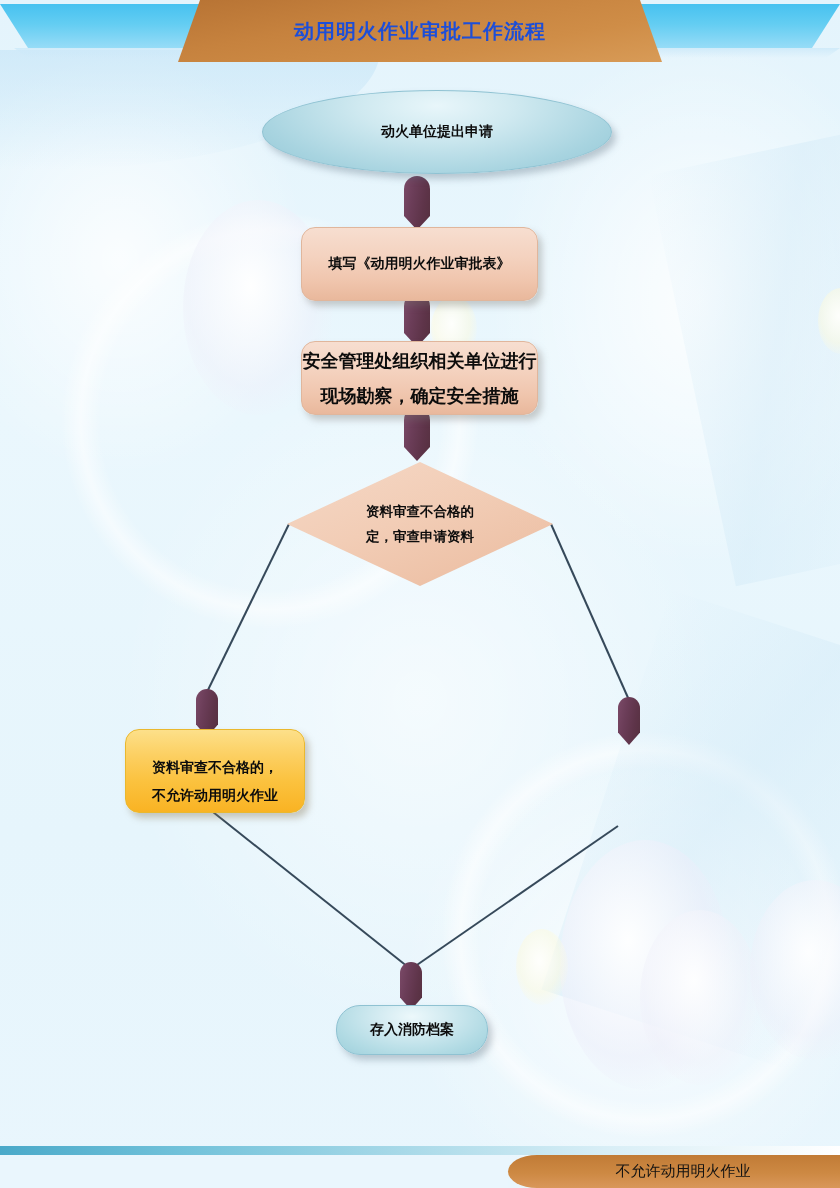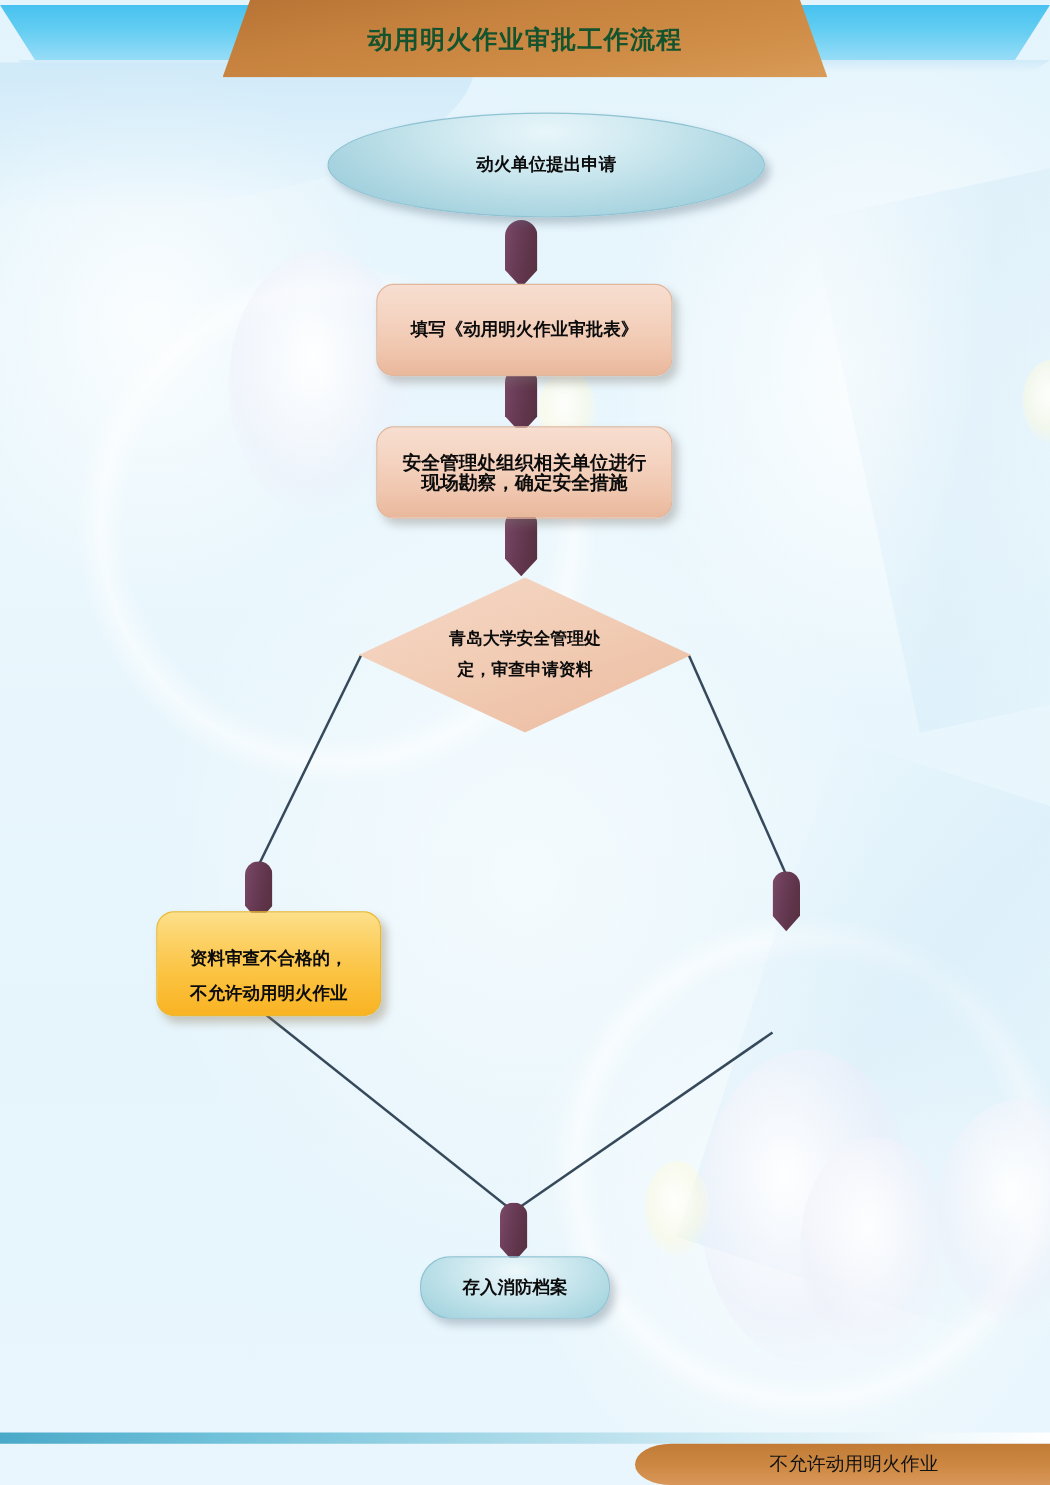--- a/index.html
+++ b/index.html
@@ -78,21 +78,21 @@
     clip-path:polygon(16px 0, 386px 0, 372px 100%, 0 100%);
   }
   .hdr-orange{
     position:absolute;left:178px;top:0;width:484px;height:62px;
     background:linear-gradient(170deg,#b77334 0%,#c6823e 35%,#cf8d47 70%,#d89b57 100%);
     clip-path:polygon(22px 0, 462px 0, 484px 100%, 0 100%);
   }
   .hdr-title{
     position:absolute;left:178px;top:0;width:484px;height:62px;
     display:flex;align-items:center;justify-content:center;
-    font-size:20px;font-weight:bold;color:#14532d;
+    font-size:20px;font-weight:bold;color:#1d4ed8;
     letter-spacing:1px;
     font-family:"DejaVu Serif","Liberation Serif",serif;
   }
 
   
   .ftr-line{
     position:absolute;left:0;top:1146px;width:840px;height:9px;
     background:linear-gradient(90deg,#4aa9c9 0%,#72c2da 22%,#a8d9e8 48%,#d8eef6 72%,#ffffff 100%);
   }
   .ftr-orange{
@@ -133,21 +133,21 @@
   
   .n-peach{
     background:linear-gradient(180deg,#f7ded0 0%,#f4d2bf 40%,#f0c6ae 72%,#e9b89c 100%);
     border-radius:14px;
     box-shadow:4px 5px 7px rgba(120,115,110,.35);
     border:1px solid #e0b69c;
   }
   .n-fill{left:301px;top:227px;width:235px;height:72px;}
   .n-fill .node-label{font-size:14px;}
   .n-survey{left:301px;top:341px;width:235px;height:72px;}
-  .n-survey .node-label{font-size:15px;line-height:16px;}
+  .n-survey .node-label{font-size:18px;line-height:35px;}
 
   
   .n-diamond{
     left:287px;top:462px;width:266px;height:124px;
     background:linear-gradient(160deg,#f5d8c6 0%,#f2cdb6 45%,#eec3a9 75%,#e8b79a 100%);
     clip-path:polygon(50% 0, 100% 50%, 50% 100%, 0 50%);
     filter:drop-shadow(4px 5px 5px rgba(120,115,110,.40));
     border:0;
   }
   .n-diamond .node-label{font-size:13.5px;line-height:25px;}
@@ -245,21 +245,21 @@
   <div class="node n-peach n-fill">
     <span class="node-label">填写《动用明火作业审批表》</span>
   </div>
 
   <div class="node n-peach n-survey">
     <span class="node-label">安全管理处组织相关单位进行
 现场勘察，确定安全措施</span>
   </div>
 
   <div class="node n-diamond">
-    <span class="node-label">青岛大学安全管理处
+    <span class="node-label">资料审查不合格的
 定，审查申请资料</span>
   </div>
 
   <div class="node n-yellow n-reject">
     <span class="node-label">资料审查不合格的，
 不允许动用明火作业</span>
   </div>
 
 
   <div class="node n-archive">

